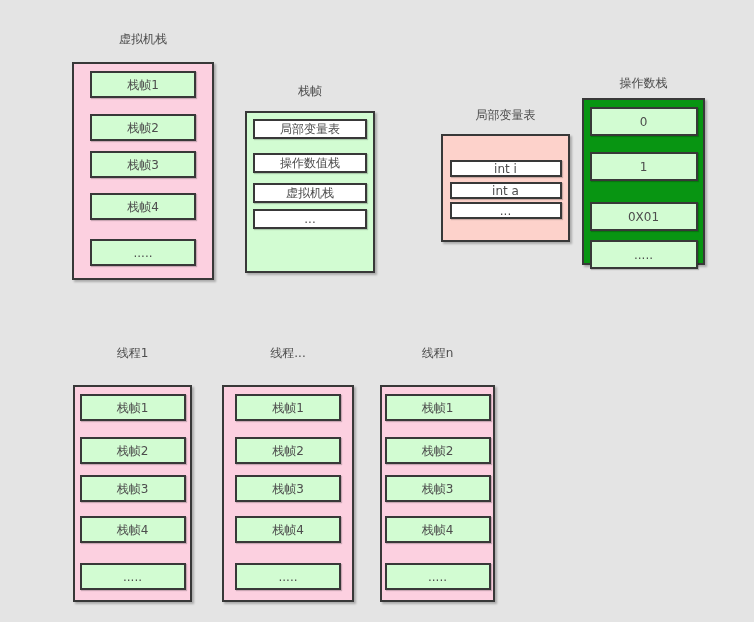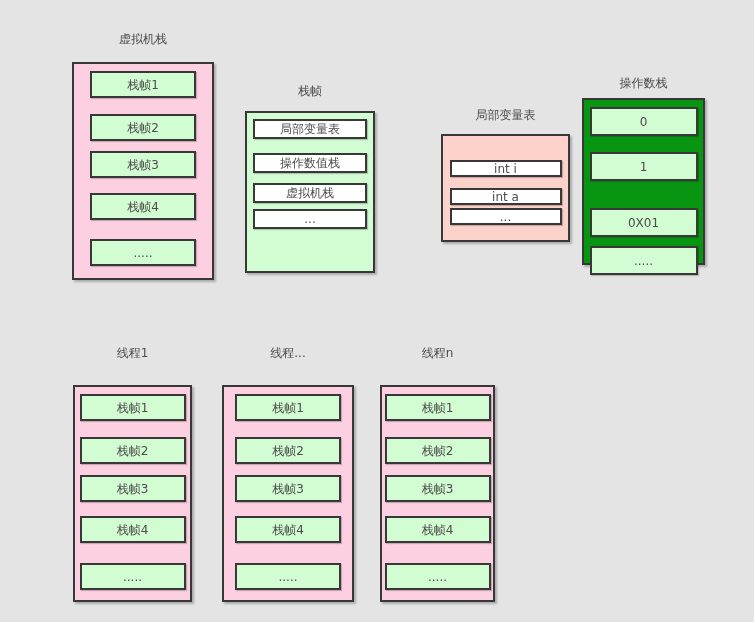--- a/index.html
+++ b/index.html
@@ -107,31 +107,31 @@
       <div class="cell white" style="margin-top:14px;">操作数值栈</div>
       <div class="cell white" style="margin-top:10px;">虚拟机栈</div>
       <div class="cell white" style="margin-top:6px;">...</div>
     </div>
   </div>
 
   <div class="panel" id="local-var">
     <div class="panel-title">局部变量表</div>
     <div class="box salmon">
       <div class="cell white" style="margin-top:24px;">int i</div>
-      <div class="cell white" style="margin-top:11px;">int a</div>
+      <div class="cell white" style="margin-top:5px;">int a</div>
       <div class="cell white" style="margin-top:3px;">...</div>
     </div>
   </div>
 
   <div class="panel" id="operand-stack">
     <div class="panel-title">操作数栈</div>
     <div class="box dgreen">
       <div class="cell green" style="margin-top:7px;">0</div>
       <div class="cell green" style="margin-top:16px;">1</div>
-      <div class="cell green" style="margin-top:27px;">0X01</div>
+      <div class="cell green" style="margin-top:21px;">0X01</div>
       <div class="cell green" style="margin-top:9px;">.....</div>
     </div>
   </div>
 
   <div class="panel thread-panel" id="thread-1">
     <div class="panel-title">线程1</div>
     <div class="box pink">
       <div class="cell green" style="margin-top:7px;">栈帧1</div>
       <div class="cell green" style="margin-top:16px;">栈帧2</div>
       <div class="cell green" style="margin-top:11px;">栈帧3</div>

